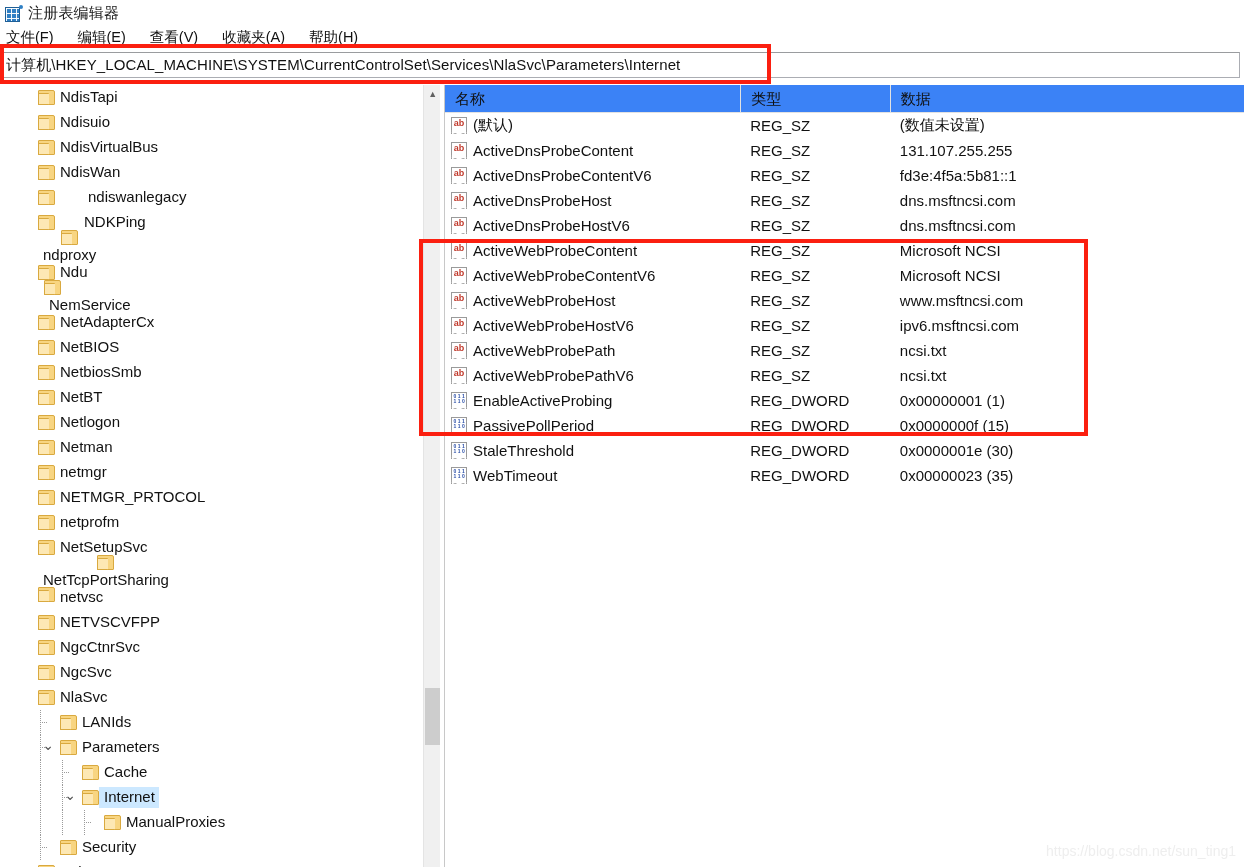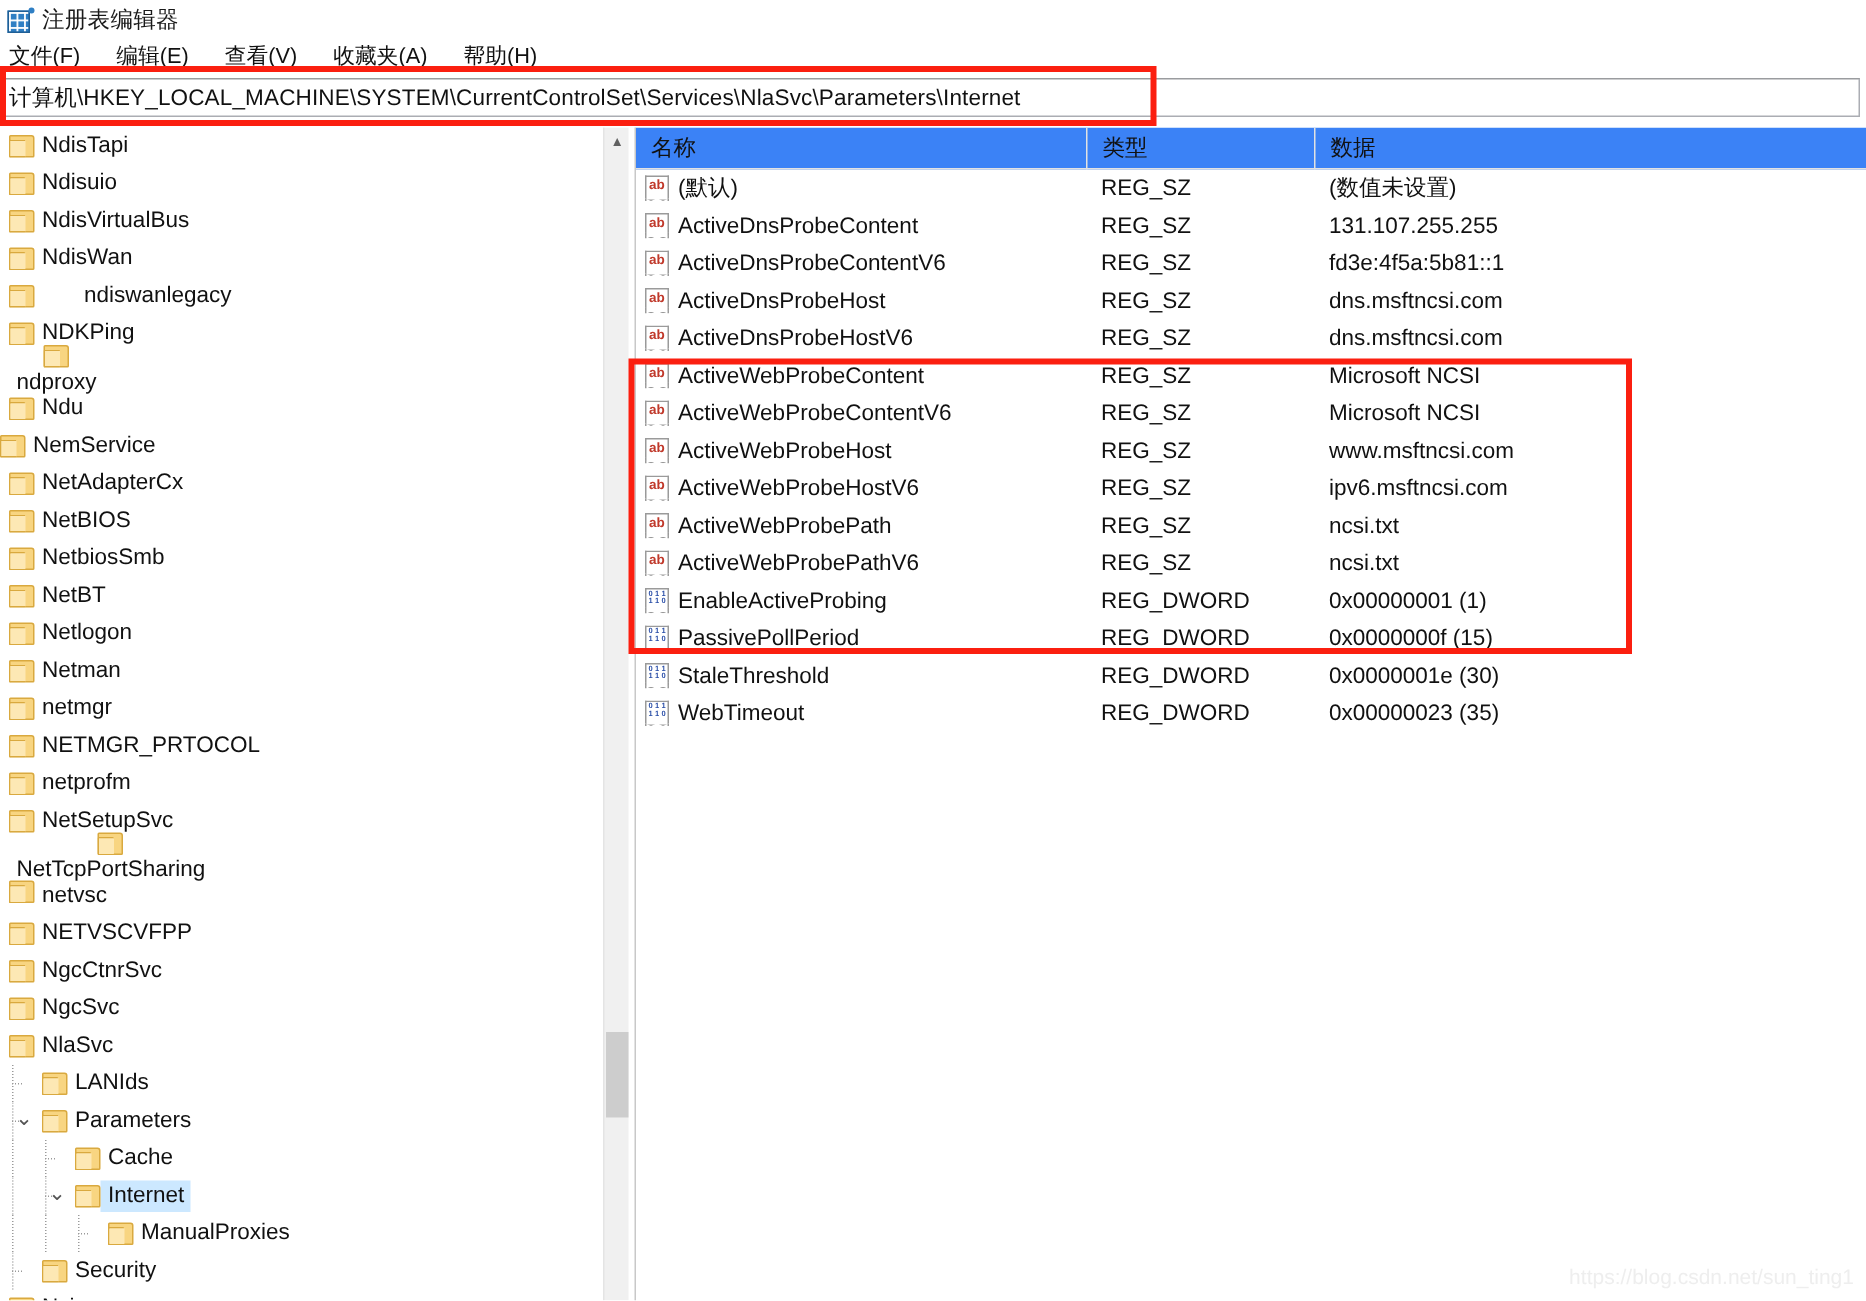--- a/index.html
+++ b/index.html
@@ -22,21 +22,21 @@
   .menu-item{ font-size:14.5px; color:#111; white-space:nowrap; cursor:default; }
 
   
   #addressbar-wrap{ position:absolute; left:0; top:48px; width:1244px; height:32px; }
   #addressbar{ position:absolute; left:2px; top:4px; width:1238px; height:26px;
       border:1px solid #abadb3; border-top-color:#9a9c9f; background:#fff;
       display:flex; align-items:center; padding-left:3px; }
   #address-text{ font-size:15px; color:#111; white-space:nowrap; letter-spacing:.1px; }
 
   
-  #main{ position:absolute; left:0; top:85px; width:1244px; height:782px; display:flex; }
+  #main{ position:absolute; left:0; top:85px; width:1244px; height:782px; display:flex;padding-left:32px; }
 
   
   #treepane{ position:relative; width:424px; height:782px; background:#fff; overflow:hidden; border-right:1px solid #c8c8c8; }
   #treelist{ position:absolute; left:0; top:0; width:398px; }
   .tnode{ height:25px; display:flex; align-items:center; white-space:nowrap; position:relative; }
   .tnode.sel .tlabel{ background:#cce8ff; }
   .guide{ position:absolute; top:0; width:1px; height:25px;
       background-image:linear-gradient(to bottom,#9a9a9a 1px,transparent 1px);
       background-size:1px 2px; }
   .elbow{ position:absolute; top:12px; width:8px; height:1px;
@@ -163,21 +163,21 @@
         <div class="tnode">
           <div style="display: flex; align-items: center; margin-left: 6px; gap: 28px;">
             <div class="folder">
               <div class="back"></div>
               <div class="front"></div>
             </div>
             <div class="tlabel">ndiswanlegacy</div>
           </div>
         </div>
         <div class="tnode">
-          <div style="display: flex; align-items: center; margin-left: 6px;">
+          <div style="display: flex; align-items: center; margin-left: 6px; gap: 24px;">
             <div class="folder">
               <div class="back"></div>
               <div class="front"></div>
             </div>
             <div class="tlabel">NDKPing</div>
           </div>
         </div>
         <div class="tnode">
           <div style="display: flex; align-items: center; margin-left: 6px; flex-direction: column;">
             <div class="folder">
@@ -190,21 +190,21 @@
         <div class="tnode">
           <div style="display: flex; align-items: center; margin-left: 6px;">
             <div class="folder">
               <div class="back"></div>
               <div class="front"></div>
             </div>
             <div class="tlabel">Ndu</div>
           </div>
         </div>
         <div class="tnode">
-          <div style="display: flex; align-items: center; margin-left: 0;">
+          <div style="display: flex; margin-left: 12px; flex-direction: column;">
             <div class="folder">
               <div class="back"></div>
               <div class="front"></div>
             </div>
             <div class="tlabel">NemService</div>
           </div>
         </div>
         <div class="tnode">
           <div style="display: flex; align-items: center; margin-left: 6px;">
             <div class="folder">

